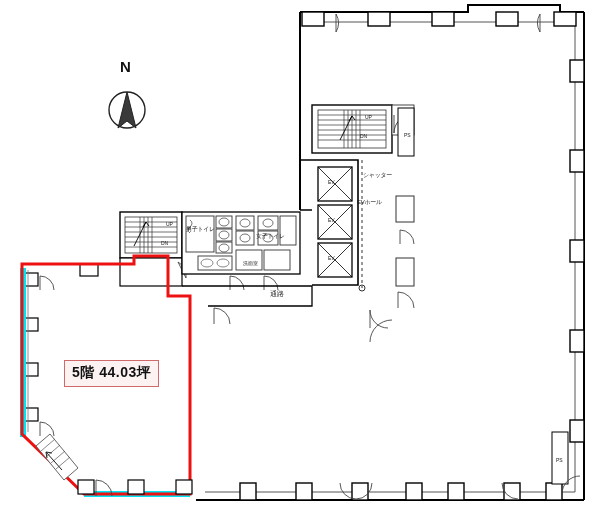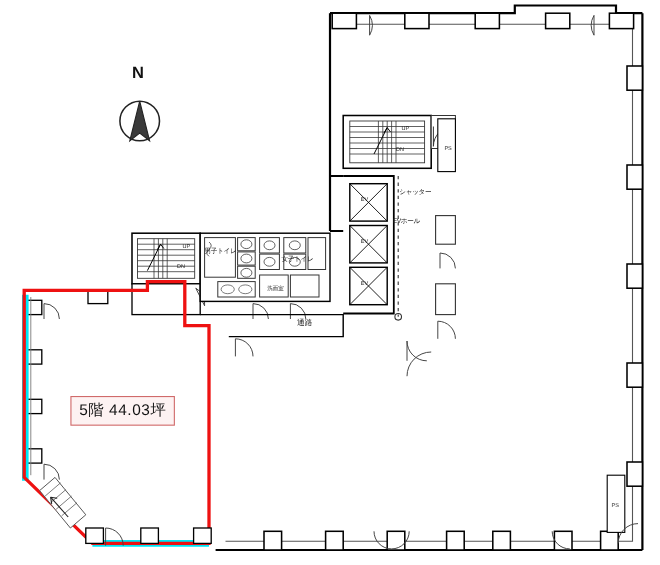--- a/index.html
+++ b/index.html
@@ -336,21 +336,21 @@
 
     <g>
       <circle cx="127" cy="110" r="18" fill="#ffffff" stroke="#222222" stroke-width="1.4"></circle>
       <polygon points="127,92 136,128 127,121 118,128" fill="#3a3a3a" stroke="#222222" stroke-width="1"></polygon>
     </g>
 
   </svg>
 
   <div class="north-letter" style="left:120px; top:58px;">N</div>
 
-  <div class="unit-tag" style="left:64px; top:360px;">5階  44.03坪</div>
+  <div class="unit-tag" style="left:64px; top:360px;font-weight:bold;">5階  44.03坪</div>
 
   <div class="lbl lbl-tiny" style="left:186px; top:226px;">男子トイレ</div>
   <div class="lbl lbl-tiny" style="left:256px; top:233px;">女子トイレ</div>
   <div class="lbl lbl-micro" style="left:243px; top:261px;">洗面室</div>
   <div class="lbl lbl-small" style="left:270px; top:290px;">通路</div>
   <div class="lbl lbl-tiny" style="left:363px; top:172px;">シャッター</div>
   <div class="lbl lbl-tiny" style="left:357px; top:199px;">EVホール</div>
 
   <div class="lbl lbl-micro" style="left:404px; top:133px;">PS</div>
   <div class="lbl lbl-micro" style="left:556px; top:458px;">PS</div>

